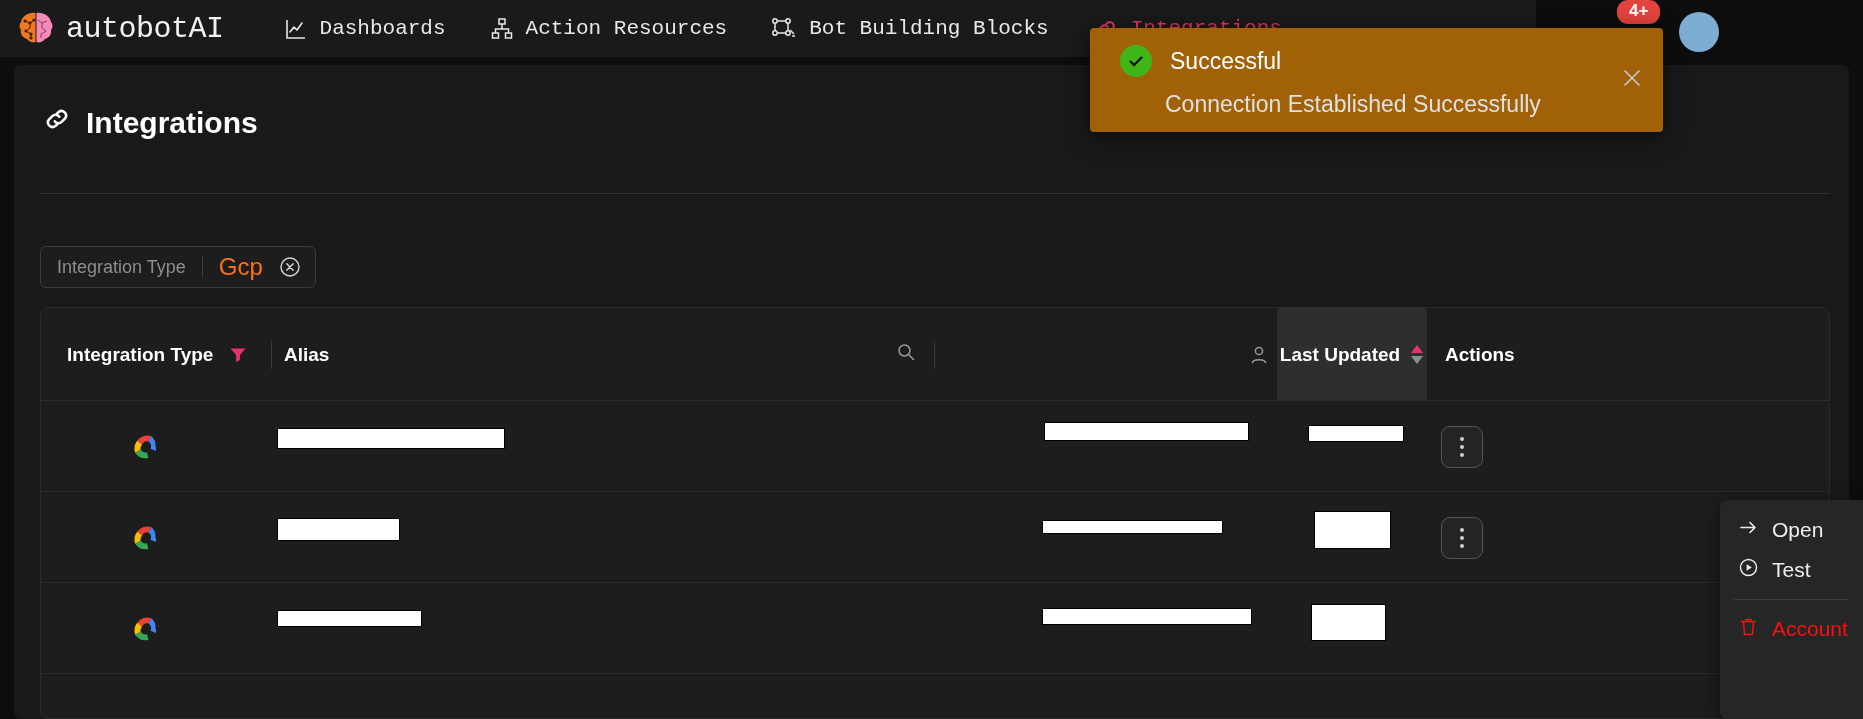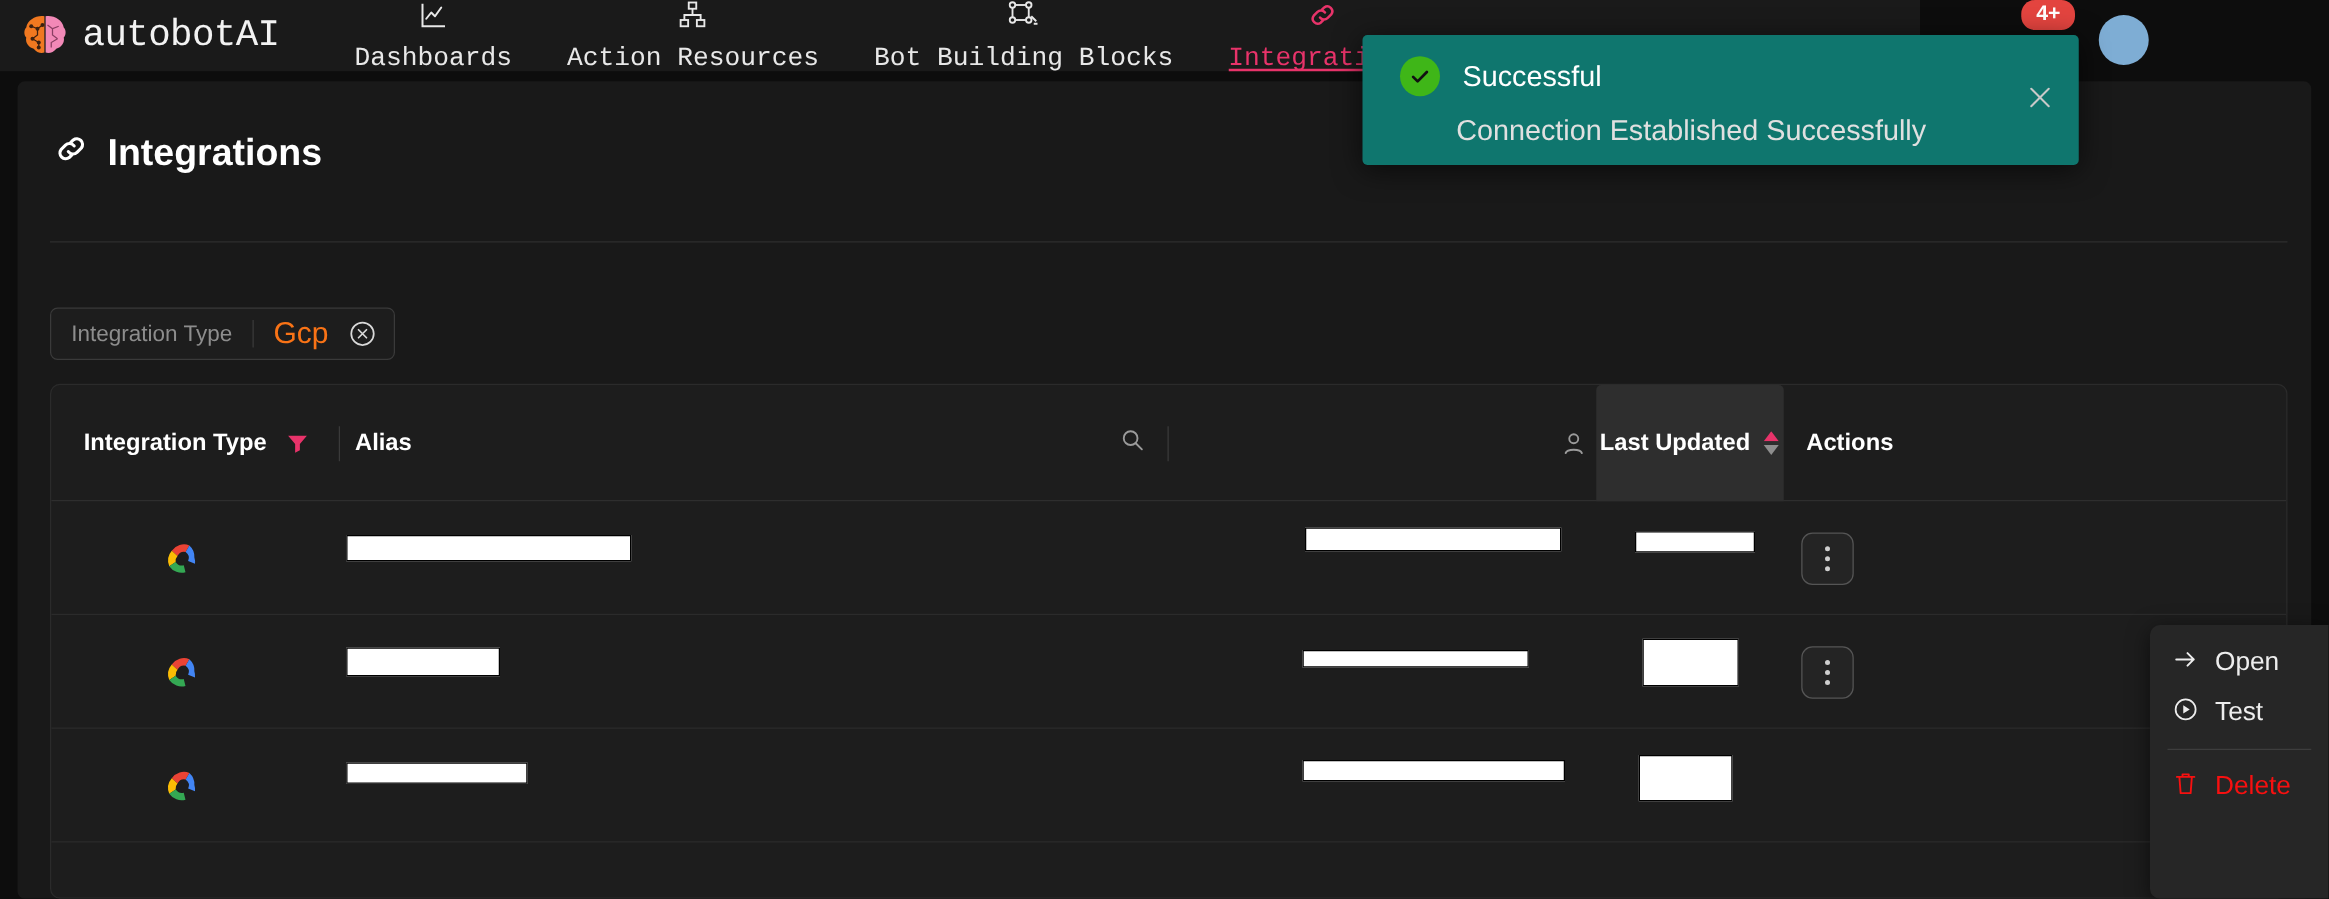--- a/index.html
+++ b/index.html
@@ -23,21 +23,21 @@
   .brand { display: flex; align-items: center; margin-left: 16px; }
   .brand-logo { width: 40px; height: 40px; position: relative; }
   .brand-name {
     font-size: 30px; font-weight: 400; color: #f2f2f2;
     margin-left: 10px; letter-spacing: -0.5px;
   }
   .navitems { display: flex; align-items: center; margin-left: 60px; gap: 44px; }
   .navitem {
     display: flex; align-items: center; gap: 12px;
     font-size: 21px; color: #e8e8e8;
-    height: 57px; position: relative; cursor: pointer; flex-direction: column;
+    height: 57px; position: relative; cursor: pointer;
   }
   .navitem .nv-ico { display: flex; align-items: center; }
   .navitem.active { color: #e8336a; }
   .navitem.active::after {
     content: ""; position: absolute; left: 0; right: -2px; bottom: 0;
     height: 2px; background: #e8336a;
   }
   .badge-count {
     position: absolute; left: 1617px; top: 0px;
     background: #e3443f; color: #fff;
@@ -148,21 +148,21 @@
     height: 40px; padding-left: 18px;
     font-size: 21px; color: #ededed; cursor: pointer;
   }
   .ctxitem.danger { color: #f71010; }
   .ctxdiv { height: 1px; background: #3d3d3d; margin: 9px 14px; }
 
   
   .toast {
     position: absolute; left: 1090px; top: 28px;
     width: 573px; height: 104px;
-    background: #0f766e;
+    background: #a16207;
     border-radius: 4px;
     box-shadow: 0 4px 22px rgba(0,0,0,.6);
     z-index: 20;
   }
   .toast-head {
     display: flex; align-items: center; gap: 18px;
     padding: 17px 0 0 30px;
   }
   .toast-check {
     width: 32px; height: 32px; border-radius: 50%;
@@ -431,21 +431,21 @@
 
 
   <div class="ctxdiv"></div>
 
   <div class="ctxitem danger">
     <span>
       <svg width="21" height="21" viewBox="0 0 21 21" fill="none" stroke="#f71010" stroke-width="1.5">
         <path d="M3.5 5.5h14M8 5.5V3.5h5v2M5.5 5.5l1 13h8l1-13" stroke-linecap="round" stroke-linejoin="round"></path>
       </svg>
     </span>
-    <span>Delete</span>
+    <span>Account</span>
   </div>
 </div>
 
 <div class="toast">
   <div class="toast-head">
     <span class="toast-check">
       <svg width="20" height="20" viewBox="0 0 20 20" fill="none" stroke="#111" stroke-width="2.2">
         <path d="M4.5 10.5l3.6 3.6L15.5 6.6" stroke-linecap="round" stroke-linejoin="round"></path>
       </svg>
     </span>

